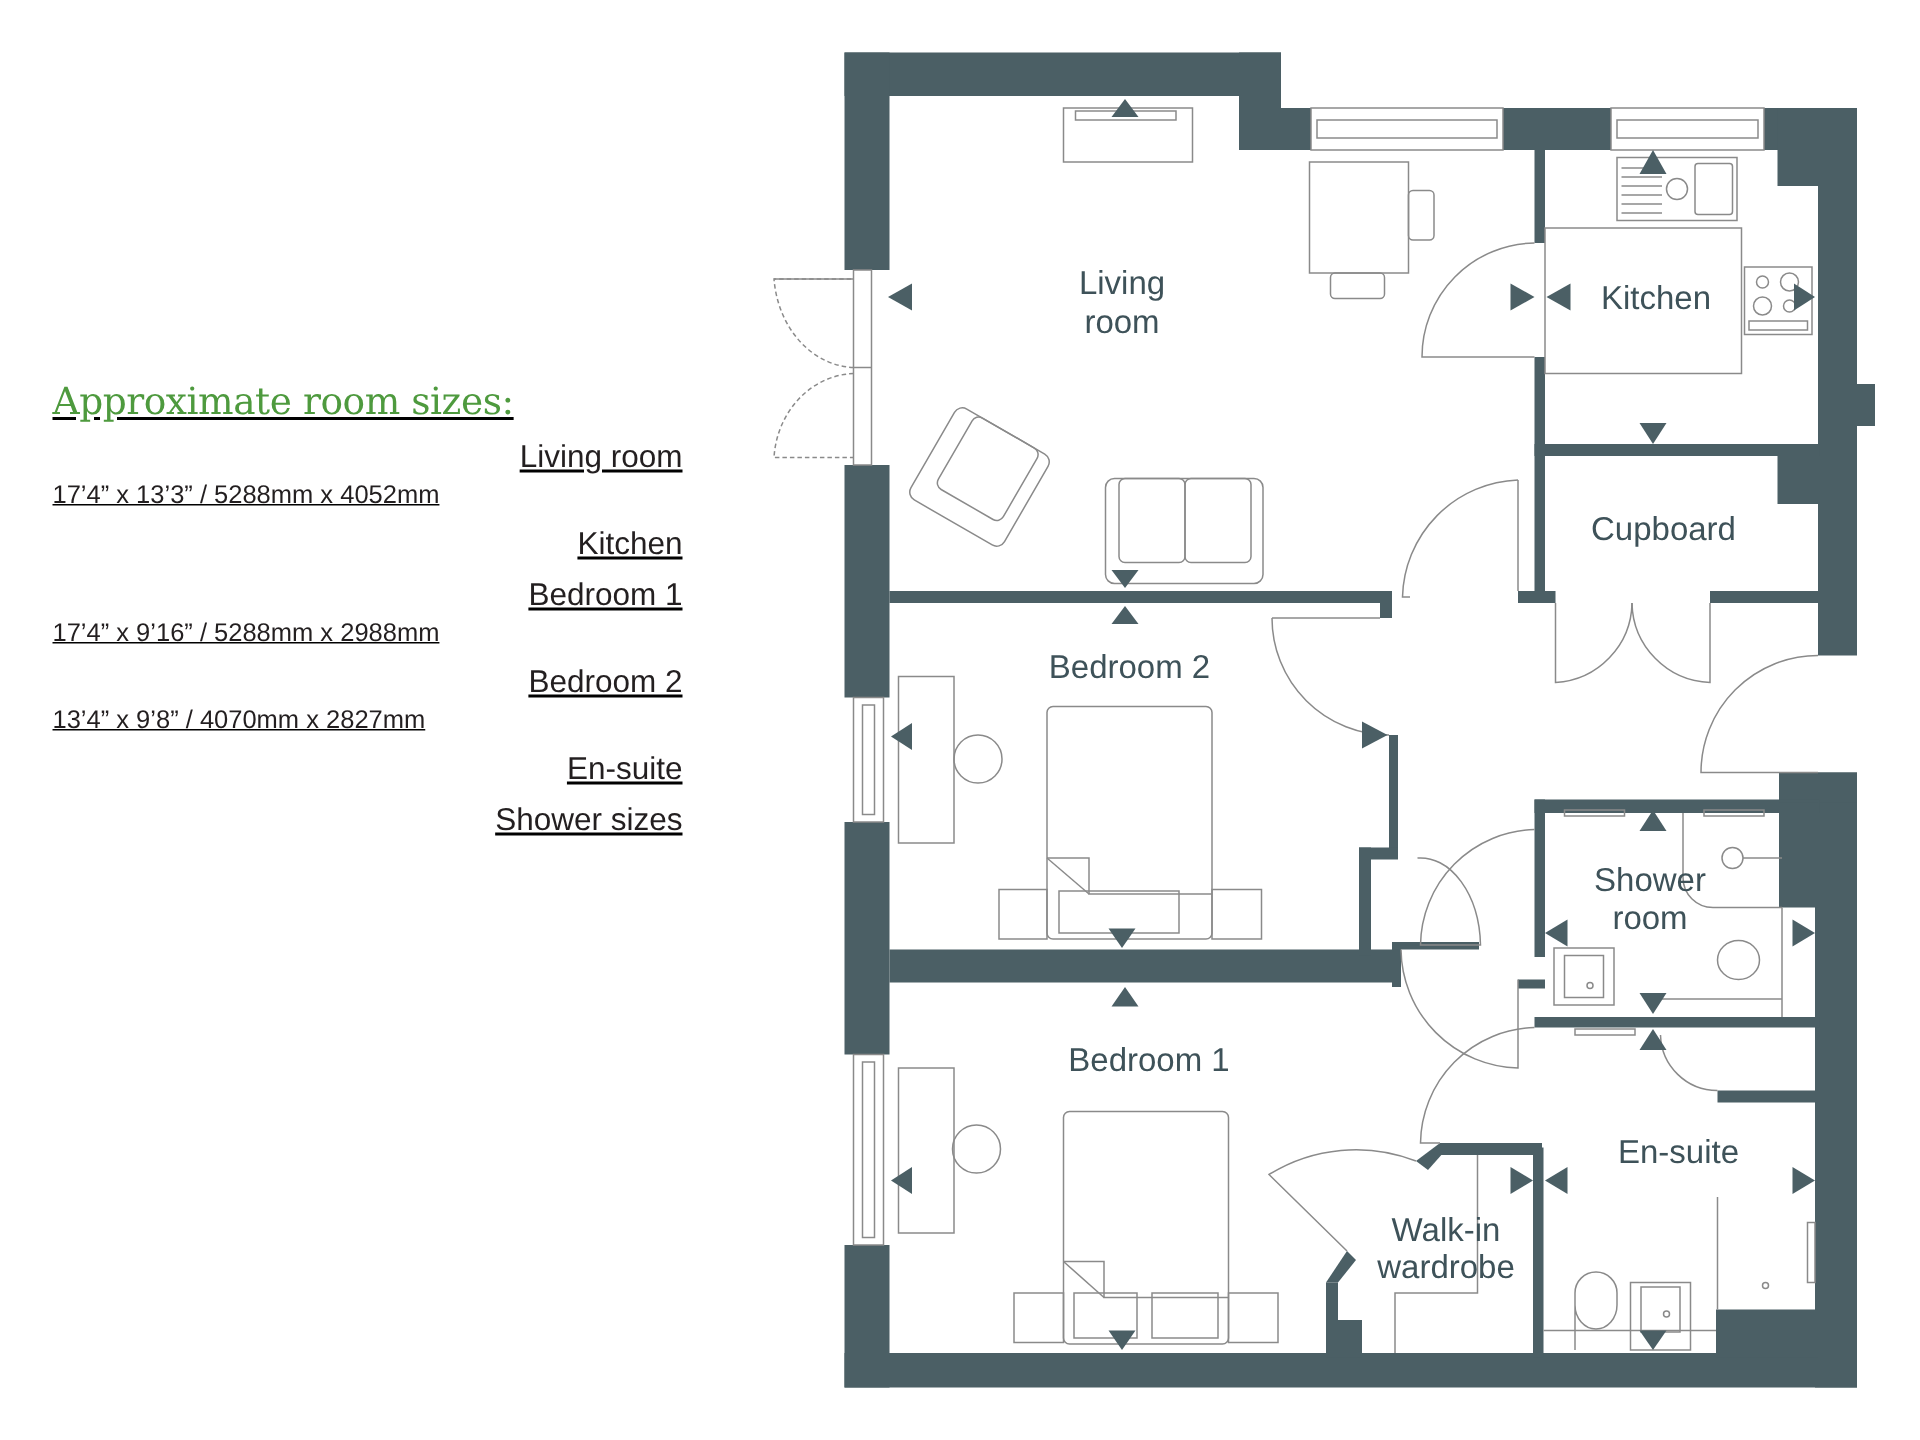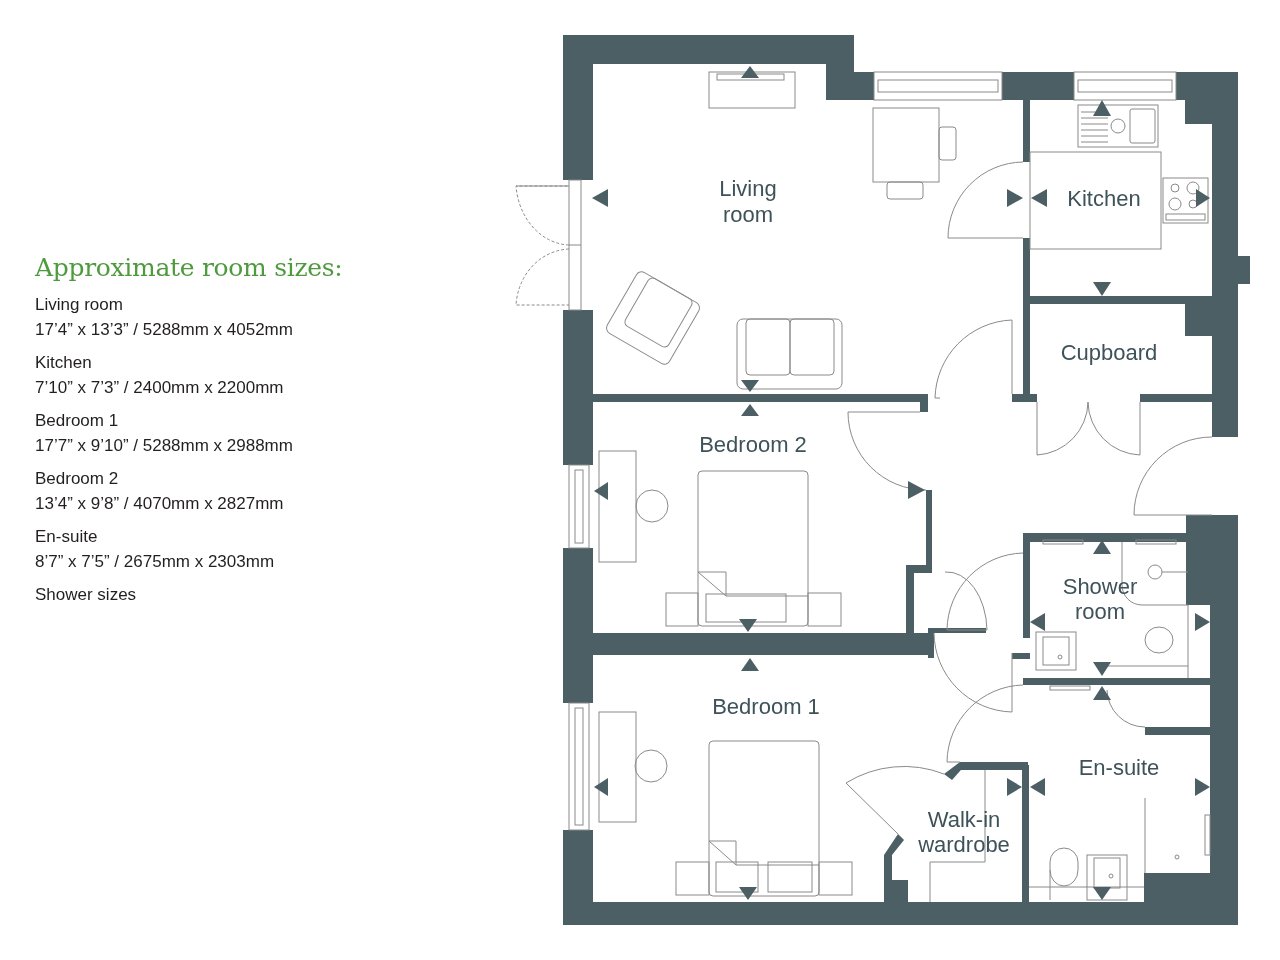--- a/index.html
+++ b/index.html
@@ -1,48 +1,46 @@
 <!DOCTYPE html>
 <html><head>
 <meta charset="utf-8">
 <style>
   html, body { margin: 0; padding: 0; background: #ffffff; }
   body { width: 1280px; height: 960px; position: relative; overflow: hidden; font-family: "Liberation Sans", sans-serif; }
-  .legend { position: absolute; left: 35px; top: 252px; width: 420px; }
+  .legend { position: absolute; left: 35px; top: 252px; width: 420px; text-decoration: underline; }
   .legend-title { font-family: "DejaVu Serif", serif; color: #4e9a3e; font-size: 25px; letter-spacing: -0.3px; margin: 0 0 8px 0; line-height: 32px; font-weight: normal; }
   .legend-item { margin-bottom: 8px; color: #231f20; }
-  .legend-name { font-size: 17px; line-height: 26px; }
+  .legend-name { font-size: 21px; line-height: 26px; text-align: right; }
   .legend-dims { font-size: 17px; line-height: 24px; }
   .plan { position: absolute; left: 0; top: 0; width: 1280px; height: 960px; }
   .room-label { font-family: "Liberation Sans", sans-serif; fill: #3e5259; font-size: 22px; text-anchor: middle; }
 </style>
 </head>
 <body>
 
 <div class="legend">
   <h2 class="legend-title">Approximate room sizes:</h2>
   <div class="legend-item">
     <div class="legend-name">Living room</div>
     <div class="legend-dims">17’4” x 13’3” / 5288mm x 4052mm</div>
   </div>
   <div class="legend-item">
     <div class="legend-name">Kitchen</div>
-    <div class="legend-dims">7’10” x 7’3” / 2400mm x 2200mm</div>
   </div>
   <div class="legend-item">
     <div class="legend-name">Bedroom 1</div>
-    <div class="legend-dims">17’7” x 9’10” / 5288mm x 2988mm</div>
+    <div class="legend-dims">17’4” x 9’16” / 5288mm x 2988mm</div>
   </div>
   <div class="legend-item">
     <div class="legend-name">Bedroom 2</div>
     <div class="legend-dims">13’4” x 9’8” / 4070mm x 2827mm</div>
   </div>
   <div class="legend-item">
     <div class="legend-name">En-suite</div>
-    <div class="legend-dims">8’7” x 7’5” / 2675mm x 2303mm</div>
   </div>
   <div class="legend-item">
     <div class="legend-name">Shower sizes</div>
   </div>
 </div>
 
 <svg class="plan" width="1280" height="960" viewBox="0 0 1280 960" xmlns="http://www.w3.org/2000/svg">
 
   <g fill="#4b5f65">
 

